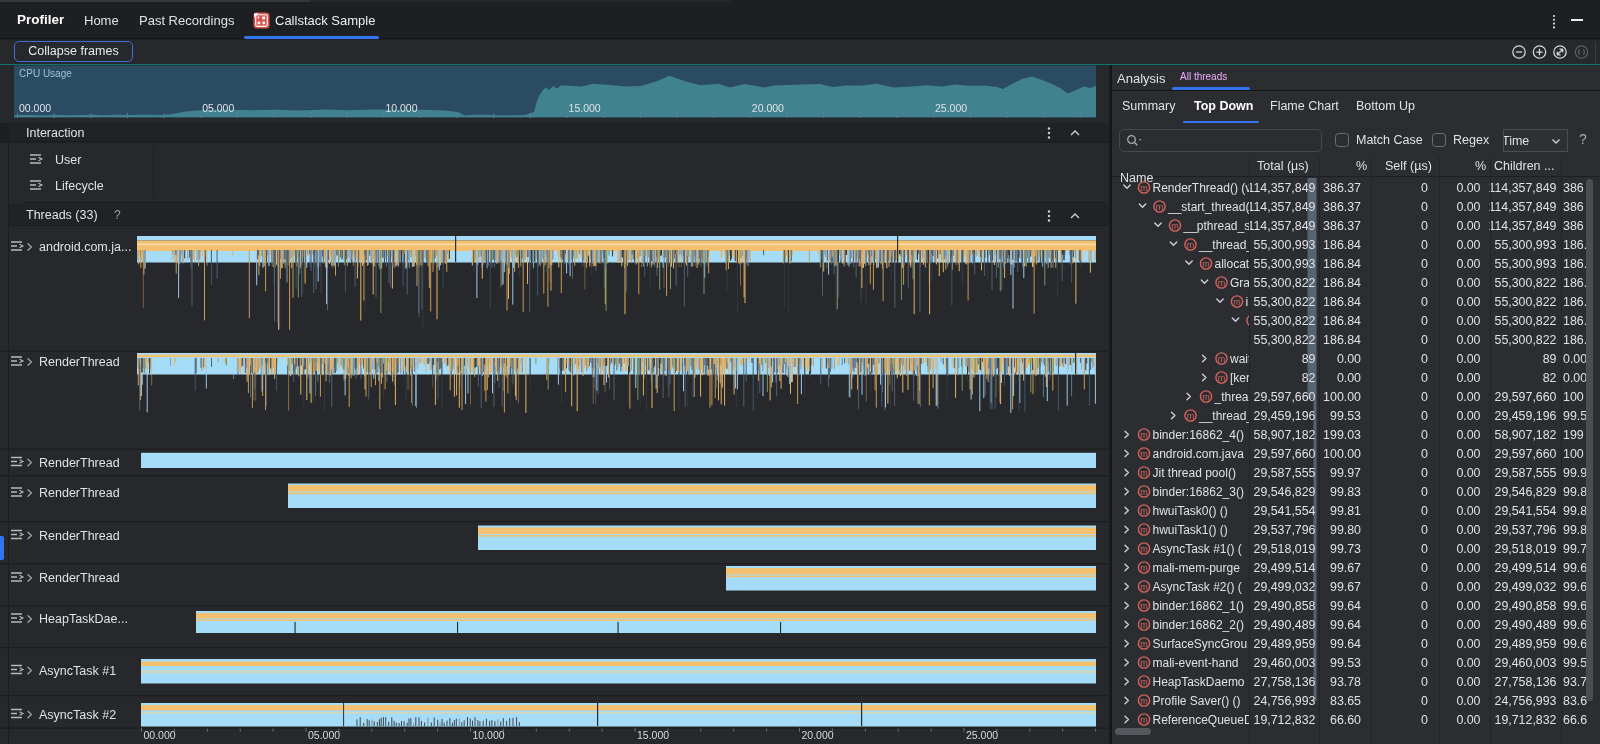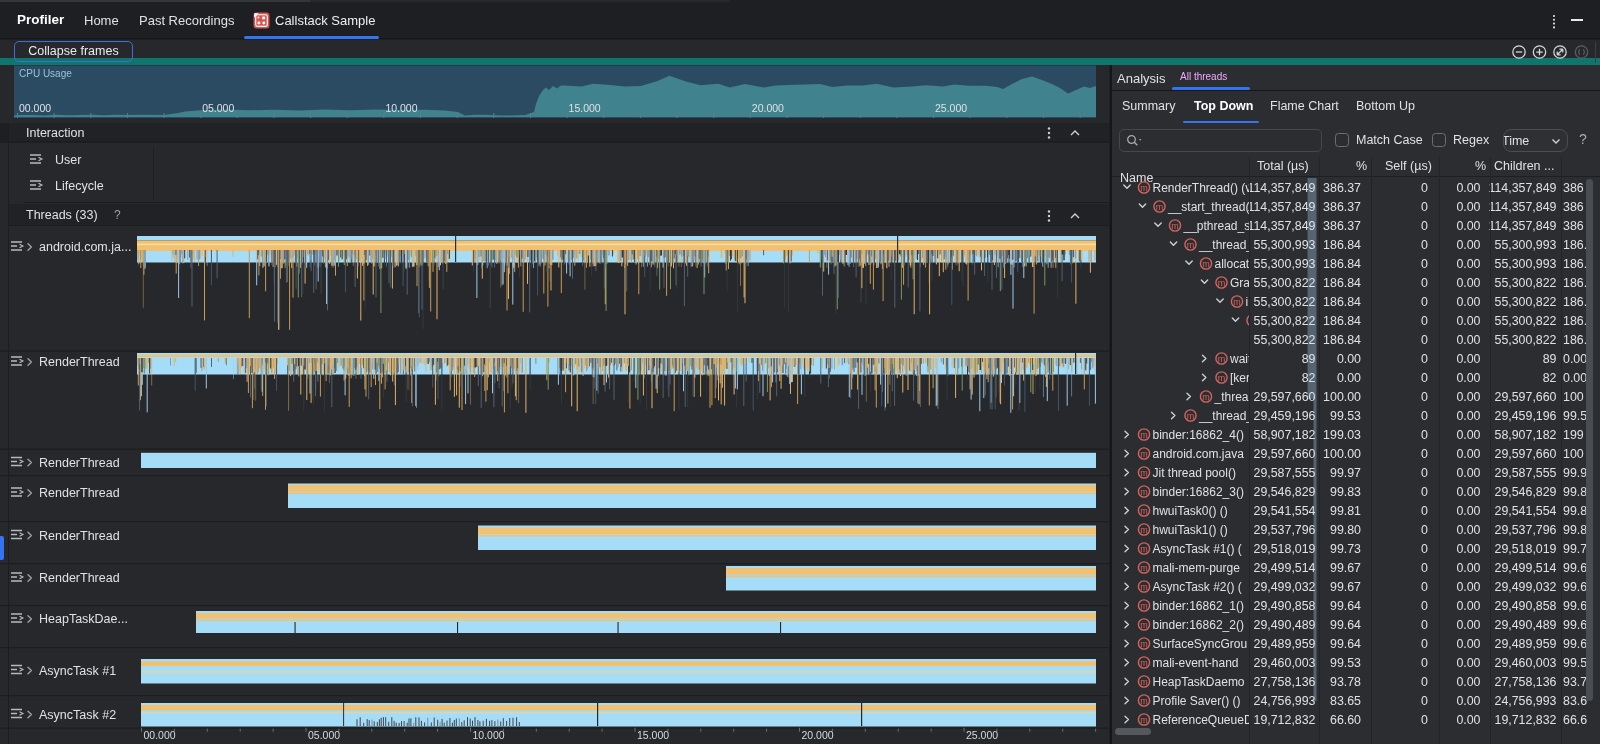--- a/index.html
+++ b/index.html
@@ -26,21 +26,21 @@
   <div class="abs" style="left:244px;top:36px;width:135px;height:3px;background:#3574f0;border-radius:2px;"></div>
   <svg class="abs" style="left:1547px;top:14px;" width="16" height="16" viewBox="0 0 16 16">
     <circle cx="7" cy="2" r="1.05" fill="#dfe1e5"></circle>
       <circle cx="7" cy="5.8" r="1.05" fill="#dfe1e5"></circle>
       <circle cx="7" cy="9.6" r="1.05" fill="#dfe1e5"></circle>
       <circle cx="7" cy="13.4" r="1.05" fill="#dfe1e5"></circle>
   </svg>
   <div class="abs" style="left:1571px;top:19px;width:12px;height:1.6px;background:#e8eaec;"></div>
 </div>
 
-<div class="abs" style="left:0;top:40px;width:1600px;height:25px;background:#26282b;border-bottom:7px solid #0f766e;">
+<div class="abs" style="left:0;top:40px;width:1600px;height:25px;background:#26282b;border-bottom:1px solid #0f766e;">
   <div class="abs" style="left:14px;top:1px;width:119px;height:21px;border:1.6px solid #3f6fd6;border-radius:5px;
        font-size:12.5px;color:#e8eaec;text-align:center;line-height:18px;">Collapse frames</div>
   <svg class="abs" style="left:1511px;top:4px;" width="86" height="16" viewBox="0 0 86 16">
     <g stroke="#d6d9dd" stroke-width="1.25" fill="none">
       <circle cx="8" cy="8" r="6.2"></circle>
         <path d="M4.8 8h6.4"></path>
       <circle cx="28.5" cy="8" r="6.2"></circle>
         <path d="M25.3 8h6.4M28.5 4.8v6.4"></path>
       <circle cx="49" cy="8" r="6.2"></circle>
         <path d="M46.2 10.8 L51.8 5.2 M51.8 5.2h-3.4M51.8 5.2v3.4M46.2 10.8h3.4M46.2 10.8v-3.4"></path>
@@ -315,21 +315,21 @@
     <svg class="abs" style="left:6px;top:4px;" width="18" height="14" viewBox="0 0 18 14">
       <circle cx="5.5" cy="5.5" r="3.8" fill="none" stroke="#a8abb0" stroke-width="1.3"></circle>
       <path d="M8.3 8.3l3 3" stroke="#a8abb0" stroke-width="1.3"></path>
       <path d="M13 5l2.4 0-1.2 1.8z" fill="#a8abb0"></path>
     </svg>
   </div>
   <div class="abs" style="left:225px;top:68px;width:14px;height:14px;border:1.6px solid #6b6e75;border-radius:3.5px;"></div>
   <div class="abs" style="left:246px;top:68px;font-size:12.5px;">Match Case</div>
   <div class="abs" style="left:322px;top:68px;width:14px;height:14px;border:1.6px solid #6b6e75;border-radius:3.5px;"></div>
   <div class="abs" style="left:343px;top:68px;font-size:12.5px;text-align:right;">Regex</div>
-  <div class="abs" style="left:393px;top:64px;width:65px;height:23px;background:#2e3033;border:1px solid #4a4d52;border-radius:8px;overflow:hidden;">
+  <div class="abs" style="left:393px;top:64px;width:65px;height:23px;background:#2e3033;border:1px solid #4a4d52;border-radius:0;overflow:hidden;">
     <div class="abs" style="left:-2px;top:3.5px;font-size:12.5px;">Time</div>
     <svg class="abs" style="left:47px;top:8px;" width="10" height="7" viewBox="0 0 10 7">
         <path d="M1.5 1.5l3.5 3.5 3.5-3.5" stroke="#ced0d6" stroke-width="1.4" fill="none"></path>
       </svg>
   </div>
   <div class="abs" style="left:469px;top:66px;font-size:14px;color:#a8abb0;">?</div>
 
   <div class="abs" style="left:2px;top:92px;width:488px;height:20px;background:#2b2d30;border-bottom:1px solid #1d1f22;">
     <div class="abs" style="left:8px;top:14px;font-size:12.5px;">Name</div>
     <div class="abs" style="left:145px;top:2px;font-size:12.5px;">Total (µs)</div>

